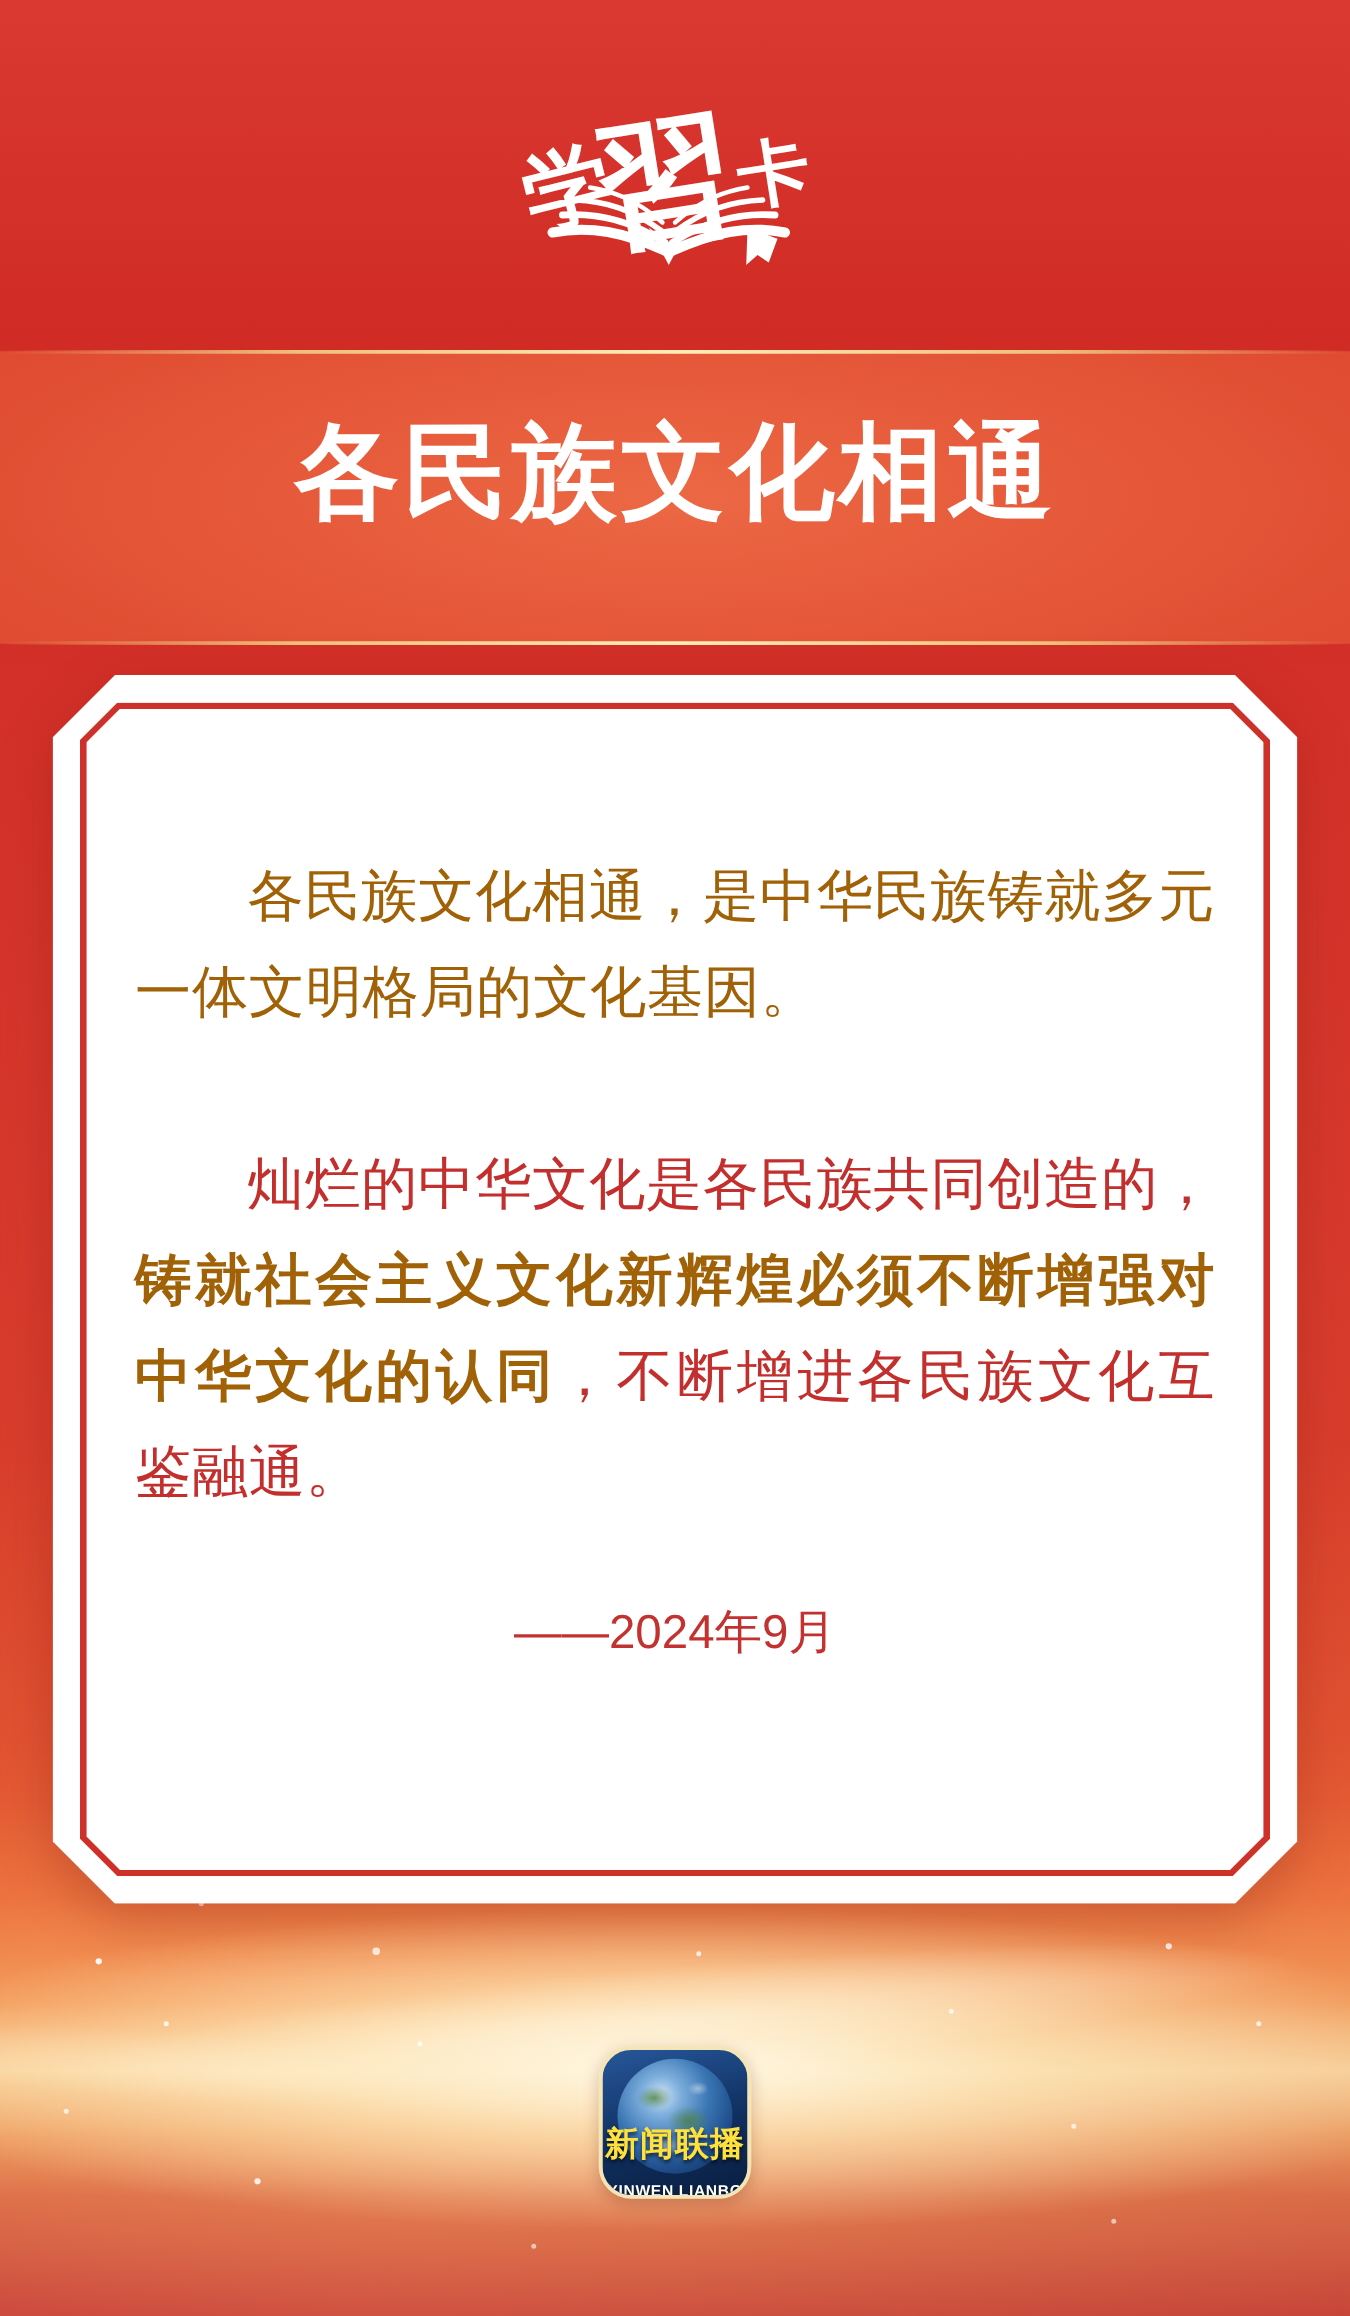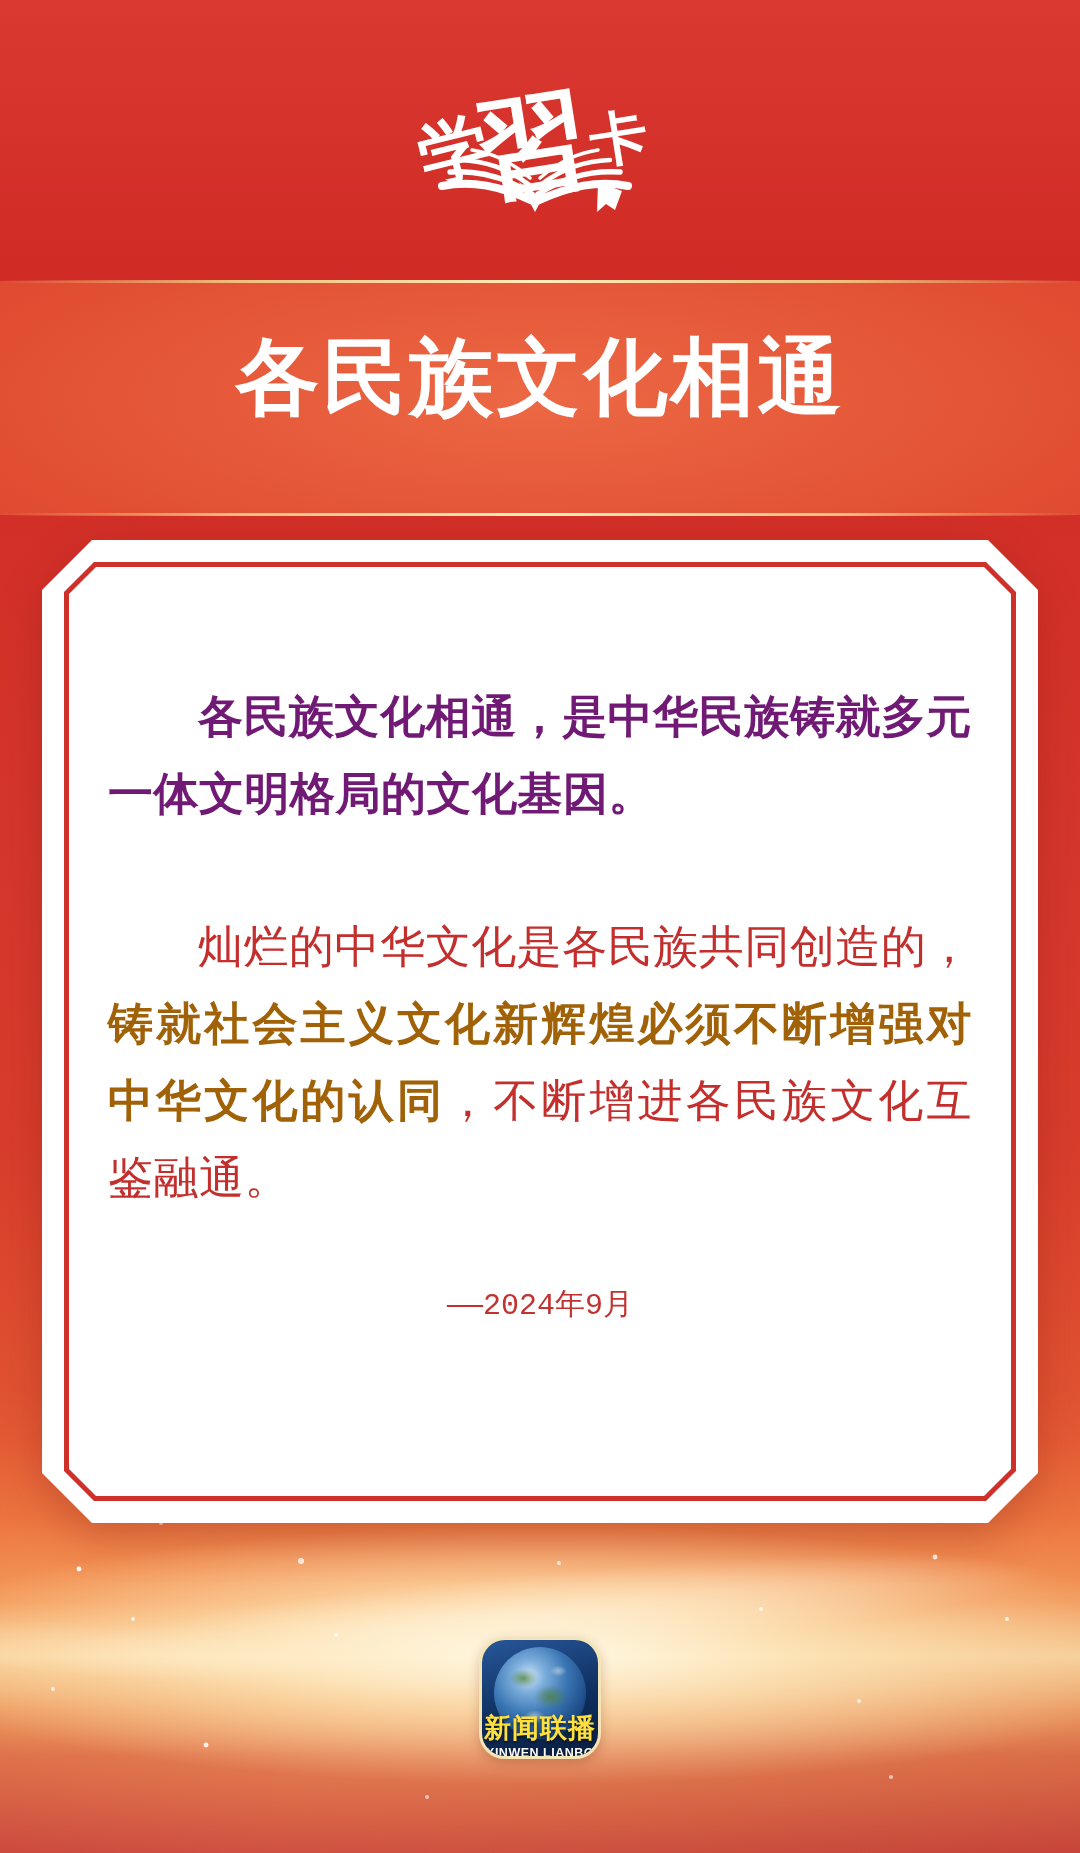--- a/index.html
+++ b/index.html
@@ -63,42 +63,42 @@
       calc(100% - 50px) 100%, 50px 100%, 0 calc(100% - 50px), 0 50px);}
   .card-border{position:absolute;inset:22px;background:#CE312A;
     clip-path:polygon(30px 0, calc(100% - 30px) 0, 100% 30px, 100% calc(100% - 30px),
       calc(100% - 30px) 100%, 30px 100%, 0 calc(100% - 30px), 0 30px);}
   .card-inner{position:absolute;inset:27px;background:#fff;
     clip-path:polygon(27px 0, calc(100% - 27px) 0, 100% 27px, 100% calc(100% - 27px),
       calc(100% - 27px) 100%, 27px 100%, 0 calc(100% - 27px), 0 27px);}
   .card-content{position:absolute;left:66px;right:66px;top:138px;}
   .para{margin:0;font-size:45px;line-height:77px;color:#C22F2D;text-indent:2em;
     text-align:justify;letter-spacing:.5px;}
-  .para1{font-weight:700;color:#701a75;margin-bottom:76px;}
+  .para1{font-weight:400;color:#a16207;margin-bottom:76px;}
   .w-bold{font-weight:700;color:#a16207;}
-  .attrib{margin-top:56px;text-align:center;font-size:30px;line-height:68px;color:#C23230;font-family:Liberation Mono, monospace;}
+  .attrib{margin-top:56px;text-align:center;font-size:38px;line-height:68px;color:#C23230;}
   .attrib-inner{display:inline-block;}
   .attrib-date{text-align:right;}
   .attrib-src{text-align:center;}
 
   
   .nlogo{position:absolute;left:50%;top:1637px;transform:translateX(-50%);
     width:122px;height:122px;box-sizing:border-box;border-radius:26px;
     background:linear-gradient(165deg,#27579A 0%,#0F2F5F 55%,#0A1E40 100%);
     border:3px solid #F3E5B5;overflow:hidden;box-shadow:0 4px 12px rgba(120,30,10,.25);}
   .globe{position:absolute;left:50%;top:7px;transform:translateX(-50%);
     width:92px;height:92px;border-radius:50%;
     background:radial-gradient(circle at 38% 32%, #CFE3F5 0%, #7FB0DD 18%, #3A76B4 45%, #1C4A86 72%, #0D2A58 100%);}
   .globe::before{content:"";position:absolute;inset:0;border-radius:50%;
     background:
       radial-gradient(20px 13px at 32% 34%, rgba(92,142,82,.9), transparent 70%),
       radial-gradient(24px 17px at 62% 54%, rgba(78,128,74,.85), transparent 70%),
       radial-gradient(15px 10px at 44% 76%, rgba(205,215,220,.7), transparent 70%),
       radial-gradient(12px 8px at 70% 26%, rgba(220,230,235,.55), transparent 70%);}
-  .nlogo-cn{position:absolute;left:0;right:0;top:70px;text-align:center;color:#FFE03C;
+  .nlogo-cn{position:absolute;left:0;right:0;top:57px;text-align:center;color:#FFE03C;
     font-size:27px;font-weight:900;letter-spacing:1px;text-shadow:0 2px 3px rgba(0,0,0,.6);}
   .nlogo-en{position:absolute;left:0;right:0;top:106px;text-align:center;color:#fff;
     font-size:12.5px;font-weight:700;letter-spacing:.5px;text-shadow:0 1px 2px rgba(0,0,0,.5);}
 </style>
 </head>
 <body>
 
 <div class="poster">
 
   <div class="bg"></div>

